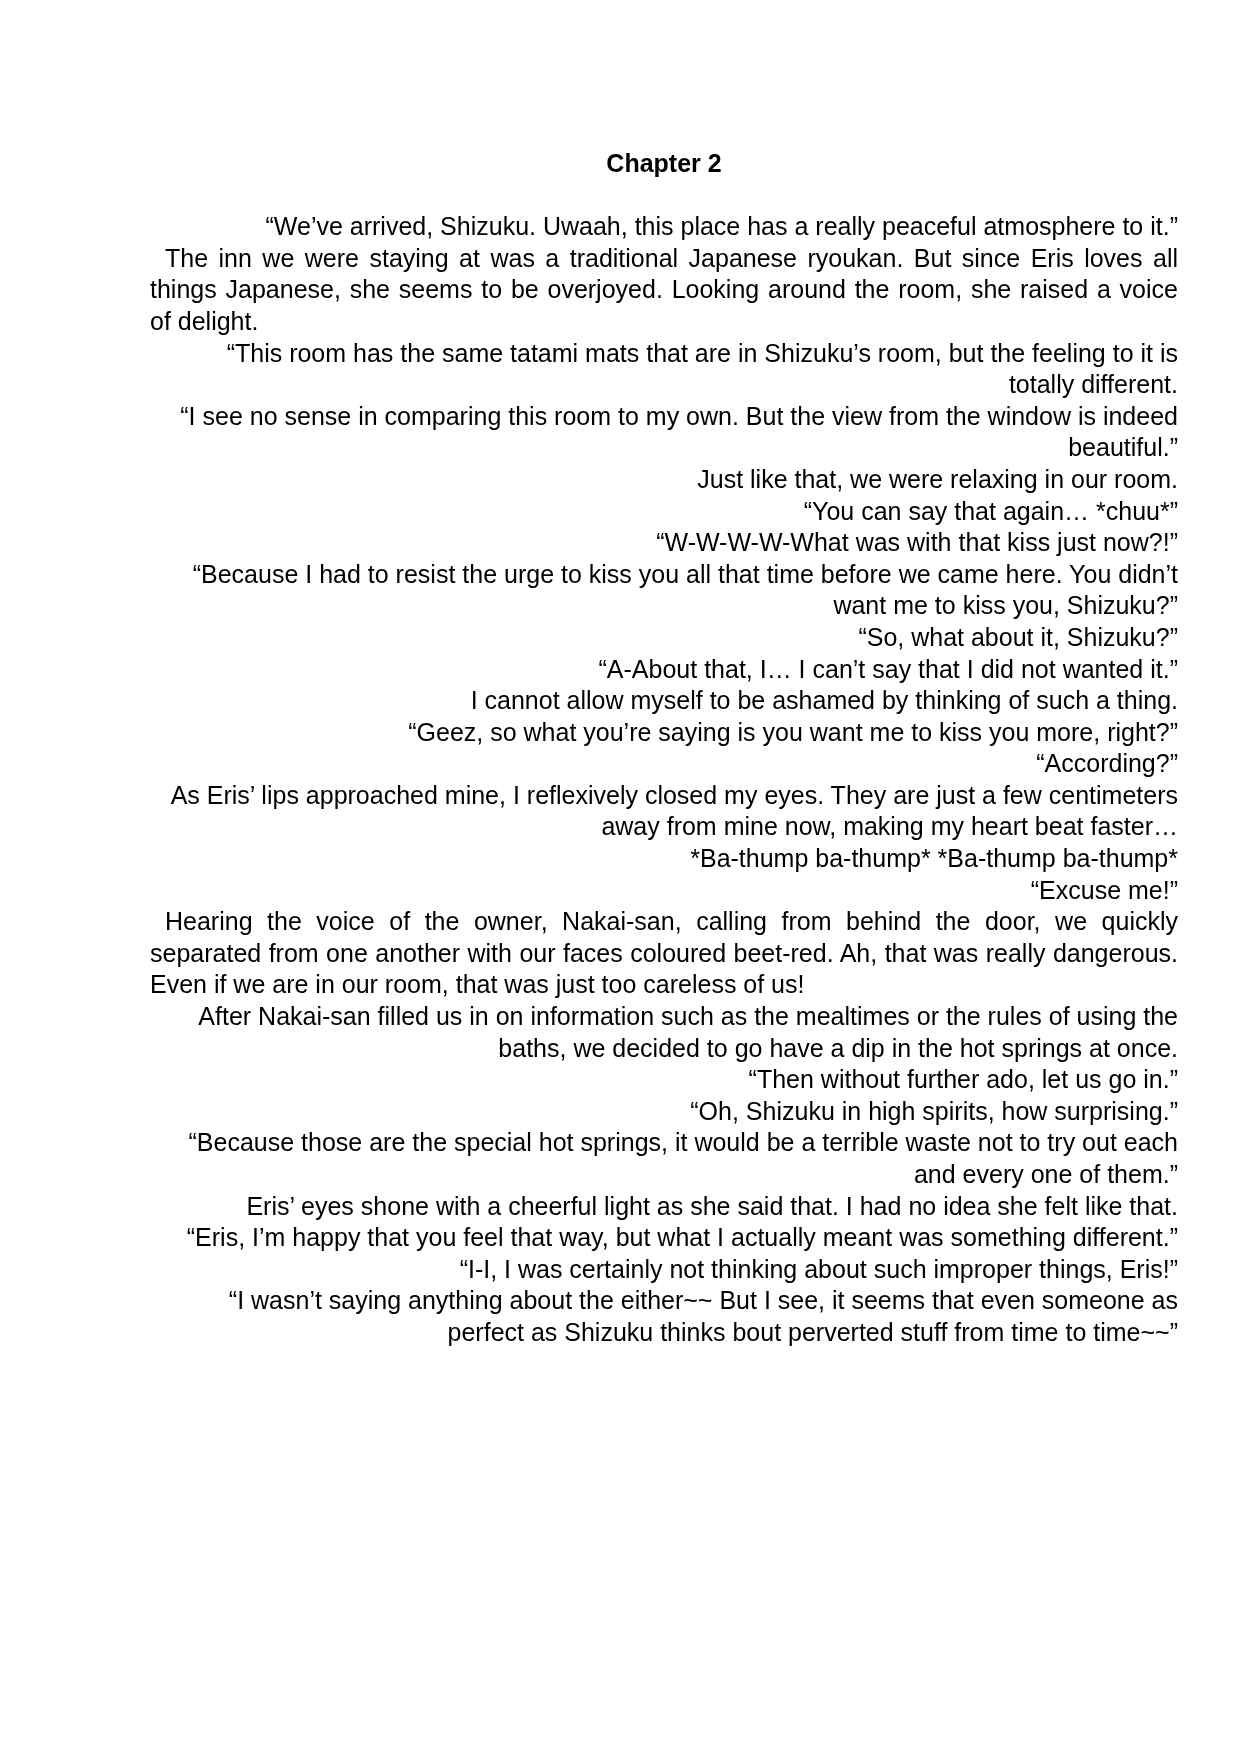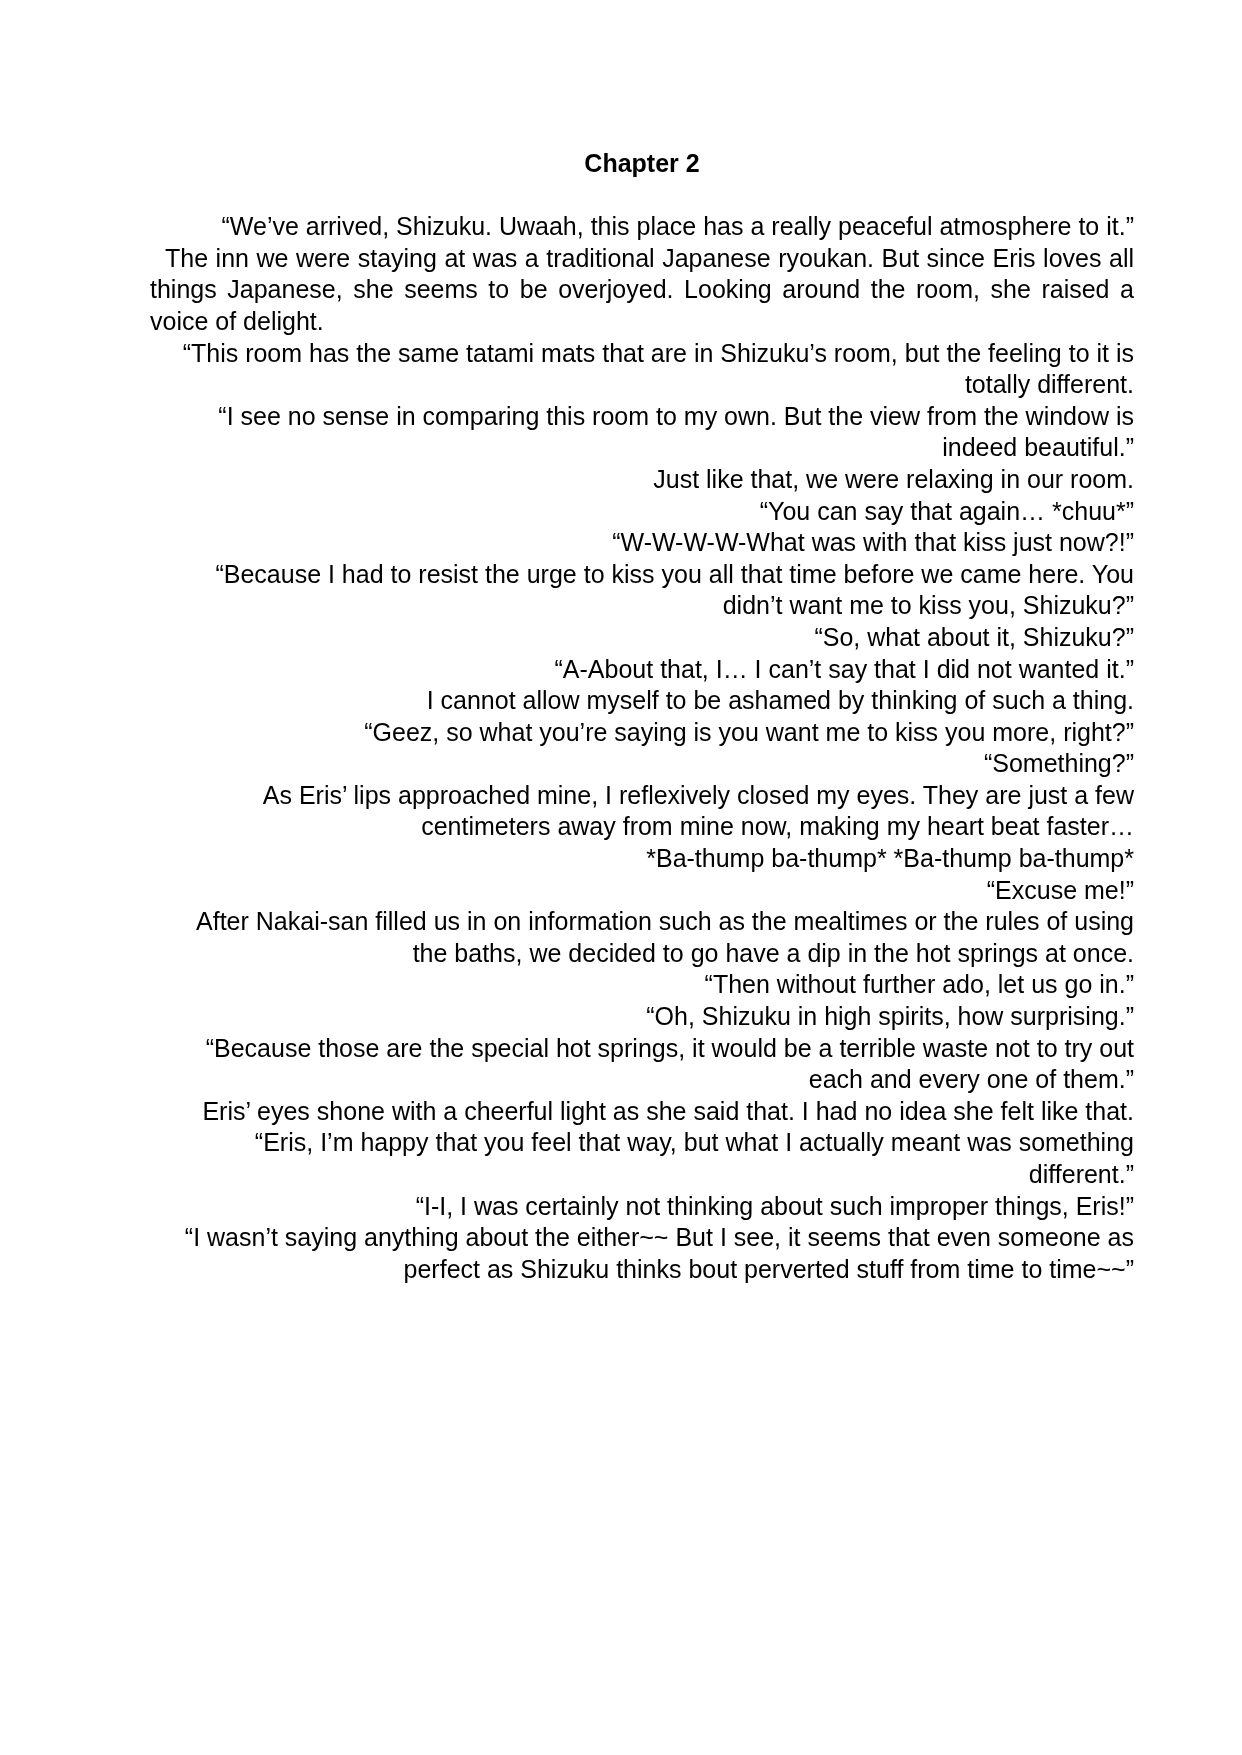--- a/index.html
+++ b/index.html
@@ -6,21 +6,21 @@
     margin: 0;
     padding: 0;
     background: #ffffff;
   }
   .page {
     position: relative;
     box-sizing: border-box;
     width: 1242px;
     height: 1755px;
     background: #ffffff;
-    padding: 148px 108px 0 150px;
+    padding: 148px 64px 0 150px;
     font-family: "Liberation Sans", sans-serif;
     font-size: 25px;
     line-height: 31.6px;
     color: #000000;
   }
   .chapter-title {
     margin: 0 0 31.6px 0;
     font-size: 25px;
     font-weight: bold;
     text-align: center;
@@ -47,24 +47,25 @@
       <p class="para">“This room has the same tatami mats that are in Shizuku’s room, but the feeling to it is totally different.</p>
       <p class="para">“I see no sense in comparing this room to my own. But the view from the window is indeed beautiful.”</p>
       <p class="para">Just like that, we were relaxing in our room.</p>
       <p class="para">“You can say that again… *chuu*”</p>
       <p class="para">“W-W-W-W-What was with that kiss just now?!”</p>
       <p class="para">“Because I had to resist the urge to kiss you all that time before we came here. You didn’t want me to kiss you, Shizuku?”</p>
       <p class="para">“So, what about it, Shizuku?”</p>
       <p class="para">“A-About that, I… I can’t say that I did not wanted it.”</p>
       <p class="para">I cannot allow myself to be ashamed by thinking of such a thing.</p>
       <p class="para">“Geez, so what you’re saying is you want me to kiss you more, right?”</p>
-      <p class="para">“Something?”</p>
+      <p class="para">“According?”</p>
       <p class="para">As Eris’ lips approached mine, I reflexively closed my eyes. They are just a few centimeters away from mine now, making my heart beat faster…</p>
       <p class="para">*Ba-thump ba-thump* *Ba-thump ba-thump*</p>
       <p class="para">“Excuse me!”</p>
+      <p class="para justify">Hearing the voice of the owner, Nakai-san, calling from behind the door, we quickly separated from one another with our faces coloured beet-red. Ah, that was really dangerous. Even if we are in our room, that was just too careless of us!</p>
       <p class="para">After Nakai-san filled us in on information such as the mealtimes or the rules of using the baths, we decided to go have a dip in the hot springs at once.</p>
       <p class="para">“Then without further ado, let us go in.”</p>
       <p class="para">“Oh, Shizuku in high spirits, how surprising.”</p>
       <p class="para">“Because those are the special hot springs, it would be a terrible waste not to try out each and every one of them.”</p>
       <p class="para">Eris’ eyes shone with a cheerful light as she said that. I had no idea she felt like that.</p>
       <p class="para">“Eris, I’m happy that you feel that way, but what I actually meant was something different.”</p>
       <p class="para">“I-I, I was certainly not thinking about such improper things, Eris!”</p>
       <p class="para">“I wasn’t saying anything about the either~~ But I see, it seems that even someone as perfect as Shizuku thinks bout perverted stuff from time to time~~”</p>
     </div>
 </div>

